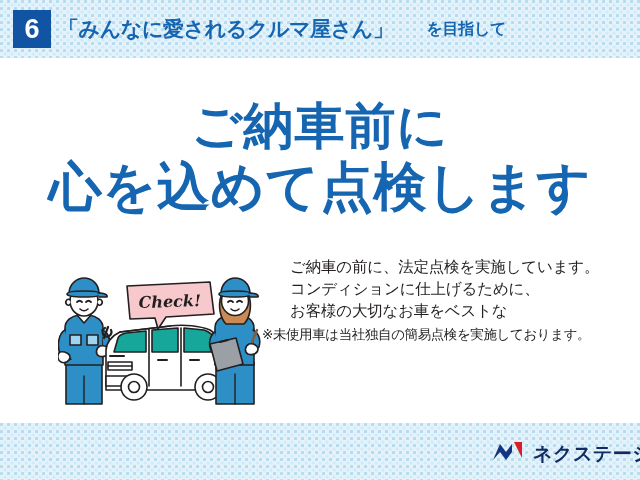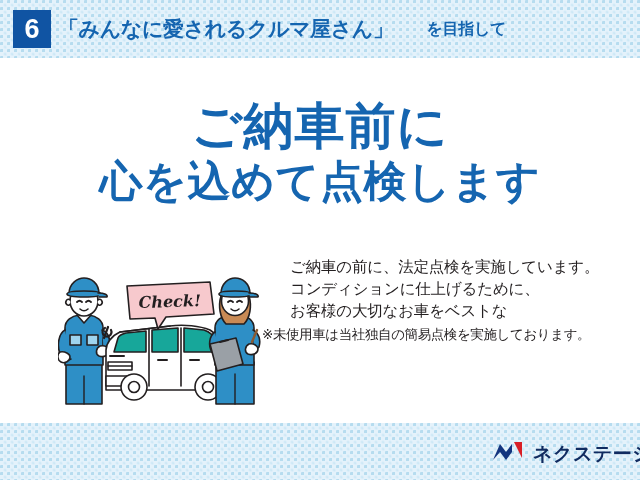--- a/index.html
+++ b/index.html
@@ -83,21 +83,21 @@
     letter-spacing: 1px;
     line-height: 1.18;
     margin-top: 11px;
   }
   #headline .line1 {
     display: block;
     font-size: 50px;
   }
   #headline .line2 {
     display: block;
-    font-size: 43px;
+    font-size: 53px;
     letter-spacing: 0.5px;
   }
 
   
   #body-copy {
     position: absolute;
     left: 262px;
     top: 256px;
     width: 360px;
     color: #231f20;

